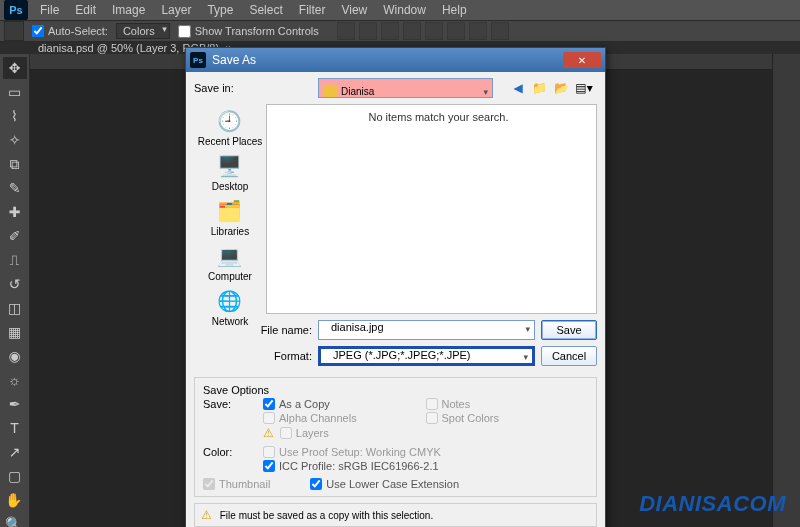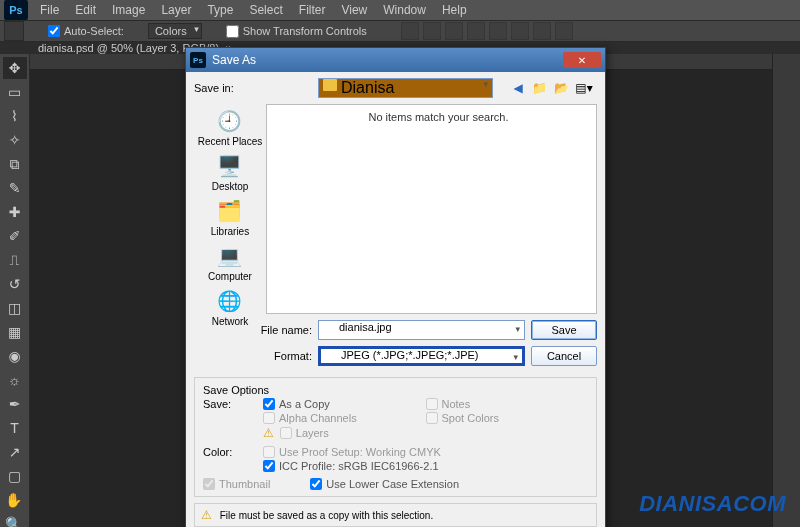--- a/index.html
+++ b/index.html
@@ -3,21 +3,21 @@
 <meta charset="utf-8">
 <style>
 * { box-sizing: border-box; margin: 0; padding: 0; font-family: "Segoe UI", Tahoma, sans-serif; }
 body { width: 800px; height: 527px; background: #1a1a1a; overflow: hidden; position: relative; }
 
 
 .ps-shell { width: 100%; height: 100%; background: #535353; display: flex; flex-direction: column; }
 .menubar { height: 24px; background: #535353; display: flex; align-items: center; border-bottom: 1px solid #2a2a2a; }
 .ps-logo { width: 24px; height: 20px; margin: 0 4px; background: #001428; display: flex; align-items: center; justify-content: center; color: #4fb4f0; font-weight: bold; font-size: 11px; border-radius: 2px; }
 .menubar .menu-item { color: #ccc; font-size: 12px; padding: 0 8px; cursor: default; }
-.options-bar { height: 26px; background: #454545; border-bottom: 1px solid #2a2a2a; display: flex; align-items: center; padding: 0 4px; gap: 24px; }
+.options-bar { height: 26px; background: #454545; border-bottom: 1px solid #2a2a2a; display: flex; align-items: center; padding: 0 4px; gap: 8px; }
 .tool-icon-sm { width: 20px; height: 20px; background: #3a3a3a; border: 1px solid #2a2a2a; }
 .auto-select { display: flex; align-items: center; gap: 4px; color: #ccc; font-size: 11px; }
 .auto-select input[type=checkbox]{ width:12px; height:12px; }
 .group-drop { background: #3a3a3a; color: #ccc; font-size: 11px; padding: 1px 14px 1px 6px; border: 1px solid #2a2a2a; position:relative; }
 .group-drop::after{content:"▾"; position:absolute; right:2px; top:0; font-size:9px;}
 .show-tc { display:flex; align-items:center; gap:4px; color:#ccc; font-size:11px;justify-content:flex-end; }
 .align-strip{ display:flex; gap:4px; margin-left:10px; }
 .align-strip span{ width:18px; height:18px; background:#3a3a3a; border:1px solid #2a2a2a; opacity:.5;}
 .doc-tabs { height: 24px; background: #2c2c2c; display: flex; align-items: center; padding-left: 30px; }
 .doc-tab { color: #ccc; font-size: 11px; padding: 0 8px; display:flex; align-items:center; gap:6px; }
@@ -31,37 +31,37 @@
 
 
 .dialog { position: absolute; left: 185px; top: 47px; width: 421px; background: #f0f0f0; border: 1px solid #1a4a7a; box-shadow: 2px 2px 8px rgba(0,0,0,.5); }
 .dlg-title { height: 24px; background: linear-gradient(#5a8dc7, #3a6da7); display: flex; align-items: center; padding: 0 4px; color: #fff; font-size: 12px; }
 .dlg-title .ico { width: 16px; height: 16px; background: #001428; color:#4fb4f0; font-size:8px; font-weight:bold; display:flex;align-items:center;justify-content:center; margin-right: 6px; border-radius:2px;}
 .dlg-title .spacer { flex: 1; }
 .dlg-close { width: 38px; height: 16px; background: #c94a3a; border-radius: 2px; color: #fff; font-size: 10px; display: flex; align-items: center; justify-content: center; }
 .dlg-body { padding: 6px 8px 8px 8px; }
 .savein-row { display: flex; align-items: center; gap: 6px; margin-bottom: 6px; }
 .savein-row .lbl { width: 50px; font-size: 11px; text-align: left; }
-.savein-drop { flex: 1; max-width: 175px; height: 20px; border: 1px solid #7a9ac9; background: #a16207; display: flex; align-items: flex-start; font-size: 16px; padding: 0 4px; position:relative; }
+.savein-drop { flex: 1; max-width: 175px; height: 20px; border: 1px solid #7a9ac9; background: #fca5a5; display: flex; align-items: flex-end; font-size: 10px; padding: 0 4px; position:relative; }
 .savein-drop .fld-ico{width:14px;height:12px;background:#f0c040;margin-right:4px;border-radius:1px;}
 .savein-drop::after{content:"▾";position:absolute;right:4px;font-size:9px;color:#555;}
 .nav-icons { display: flex; gap: 4px; margin-left:10px;}
 .nav-icons span { width: 18px; height: 18px; display:flex;align-items:center;justify-content:center; font-size:12px;}
 .places-file { display: flex; height: 210px; }
 .places { width: 72px; display: flex; flex-direction: column; gap: 2px; padding: 2px; }
 .place { display: flex; flex-direction: column; align-items: center; font-size: 10px; gap: 2px; padding:2px 0;}
 .place .pic{width:30px;height:26px;display:flex;align-items:center;justify-content:center;font-size:20px;}
 .file-area { flex: 1; border: 1px solid #bcbcbc; background: #fff; position: relative; }
 .no-items { position: absolute; top: 6px; left: 50%; transform: translateX(-50%); font-size: 11px; color: #333; margin-left: 7px; }
 .field-row { display: flex; align-items: center; gap: 6px; margin-top: 6px; }
 .field-row .lbl { width: 118px; font-size: 11px; text-align: right; }
-.text-input { flex: 1; height: 20px; border: 1px solid #7a9ac9; background: #fff; font-size: 11px; padding: 0 20px; position:relative;}
+.text-input { flex: 1; height: 20px; border: 1px solid #7a9ac9; background: #fff; font-size: 11px; padding: 0 12px; position:relative;}
 .text-input.drop::after{content:"▾";position:absolute;right:4px;top:3px;font-size:9px;color:#555;}
 .format-hl{ border: 3px solid #1c4db0; }
-.btn { width: 66px; height: 20px; border: 1px solid #7a9ac9; background: linear-gradient(#fff,#e4ecf7); font-size: 11px; border-radius:2px; display:flex;align-items:center;justify-content:center;}
+.btn { width: 56px; height: 20px; border: 1px solid #7a9ac9; background: linear-gradient(#fff,#e4ecf7); font-size: 11px; border-radius:2px; display:flex;align-items:center;justify-content:center;}
 .btn.primary{border:1px solid #2a6ac0; box-shadow:0 0 0 1px #8db5e8 inset;}
 .save-options { border: 1px solid #cfcfcf; margin-top: 11px; padding: 4px 8px 6px 8px; font-size: 11px; background:#f0f0f0;}
 .so-title { font-size: 11px; margin: 2px 0 2px 0;}
 .so-grid { display: grid; grid-template-columns: 60px 1fr 1fr; row-gap: 2px; align-items:center;}
 .so-grid .sub{font-size:11px;}
 .chk { display: flex; align-items: center; gap: 4px; font-size: 11px; color:#555;}
 .chk input{width:12px;height:12px;}
 .chk.disabled{color:#999;}
 .warn-ico { color: #d8a000; font-size: 12px; margin-right:2px;}
 .thumb-row{display:flex;gap:40px;margin-top:6px;font-size:11px;align-items:center;}

